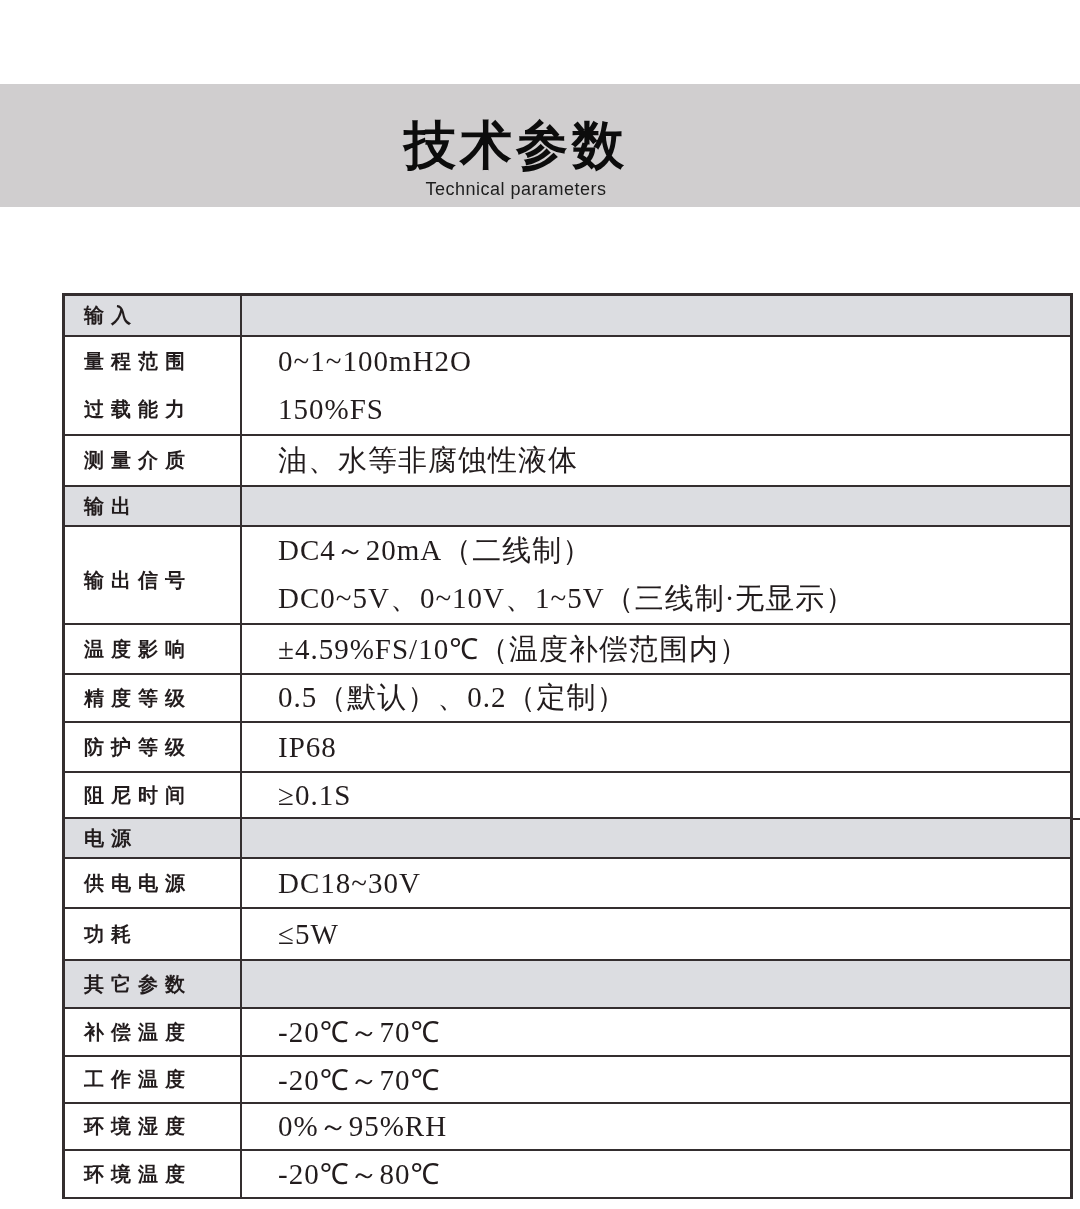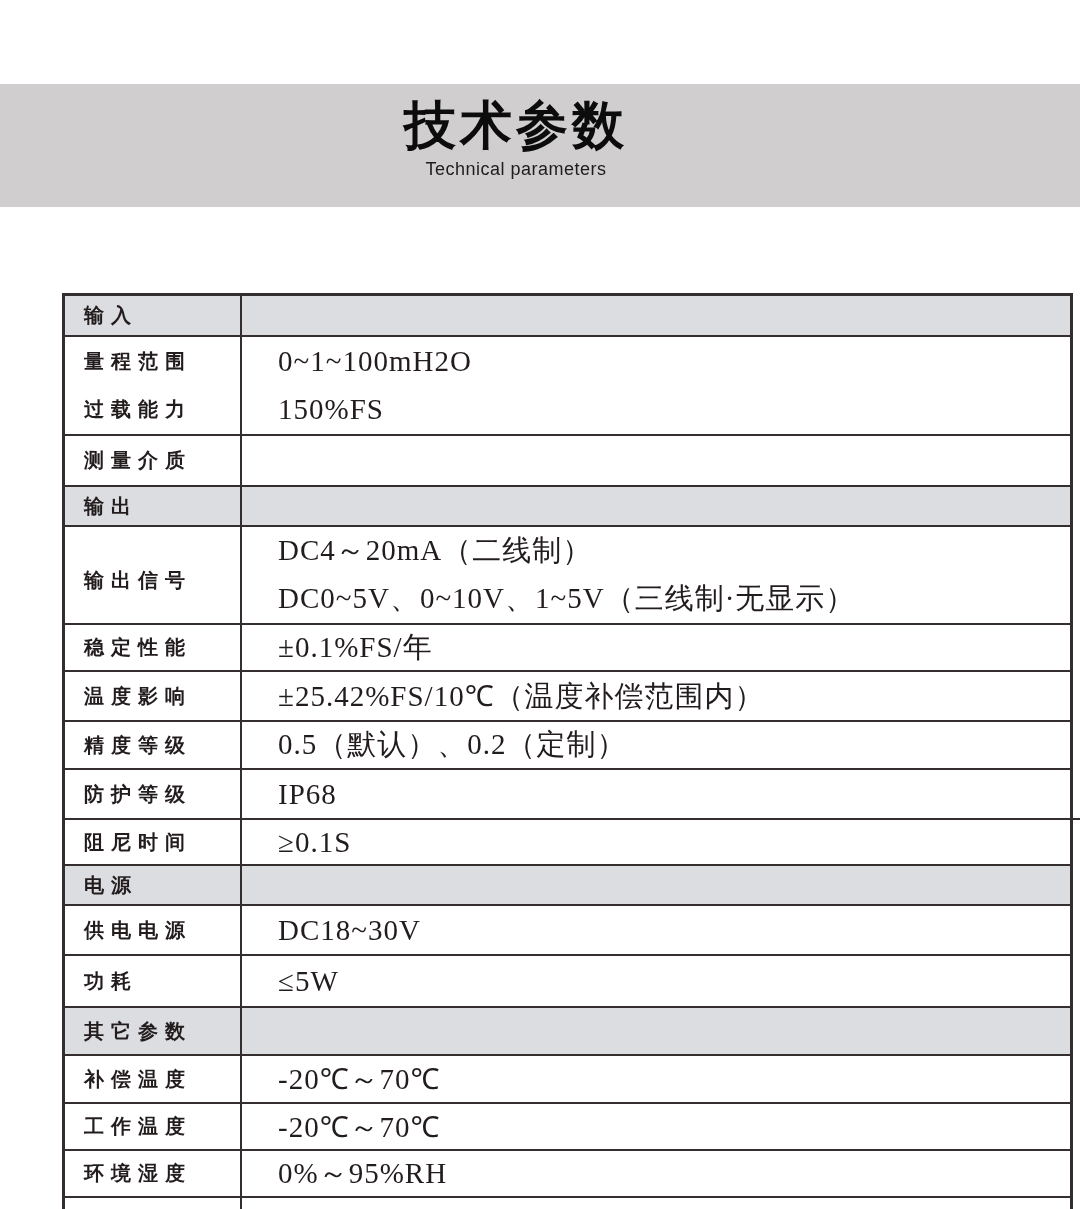--- a/index.html
+++ b/index.html
@@ -8,21 +8,21 @@
     --section:#dcdde1;
     --ink:#221c1d;
   }
   *{margin:0;padding:0;box-sizing:border-box;}
   html,body{width:1080px;height:1209px;overflow:hidden;background:#ffffff;
     font-family:"Liberation Serif", serif;}
   .page{position:relative;width:1080px;height:1209px;background:#ffffff;overflow:hidden;}
 
   
   .band{position:absolute;left:0;top:84px;width:1080px;height:123px;background:var(--band);}
-  .band-inner{width:100%;text-align:center;padding-right:48px;padding-top:14px;}
+  .band-inner{width:100%;text-align:center;padding-right:48px;padding-top:34px;}
   .band-title{font-family:"DejaVu Sans", sans-serif;font-weight:700;font-size:52px;
     line-height:1.05;color:#0c0c0c;letter-spacing:4px;}
   .band-sub{font-family:"Liberation Sans", sans-serif;font-weight:400;font-size:18px;
     line-height:1.05;color:#1d1d1d;margin-top:7px;letter-spacing:0.5px;}
 
   
   .spec{position:absolute;left:62px;top:293px;width:1011px;
     border-top:3px solid var(--line);
     border-left:3px solid var(--line);
     border-right:3px solid var(--line);
@@ -66,45 +66,42 @@
         <span>过载能力</span>
       </div>
       <div class="val cell-col">
         <span>0~1~100mH2O</span>
         <span>150%FS</span>
       </div>
     </div>
 
     <div class="t-row" style="height:51px">
       <div class="lbl">测量介质</div>
+      <div class="val">油、水等非腐蚀性液体</div>
     </div>
 
     <div class="t-row section" style="height:40px">
       <div class="lbl">输出</div>
       <div class="val"></div>
     </div>
 
     <div class="t-row" style="height:98px">
       <div class="lbl top">
         <span>输出信号</span>
       </div>
       <div class="val cell-col">
         <span>DC4～20mA（二线制）</span>
         <span>DC0~5V、0~10V、1~5V（三线制·无显示）</span>
       </div>
     </div>
 
-    <div class="t-row" style="height:47px">
-      <div class="lbl">稳定性能</div>
-      <div class="val">±0.1%FS/年</div>
-    </div>
 
     <div class="t-row" style="height:50px">
       <div class="lbl">温度影响</div>
-      <div class="val">±25.42%FS/10℃（温度补偿范围内）</div>
+      <div class="val">±4.59%FS/10℃（温度补偿范围内）</div>
     </div>
 
     <div class="t-row" style="height:48px">
       <div class="lbl">精度等级</div>
       <div class="val">0.5（默认）、0.2（定制）</div>
     </div>
 
     <div class="t-row" style="height:50px">
       <div class="lbl">防护等级</div>
       <div class="val">IP68</div>

